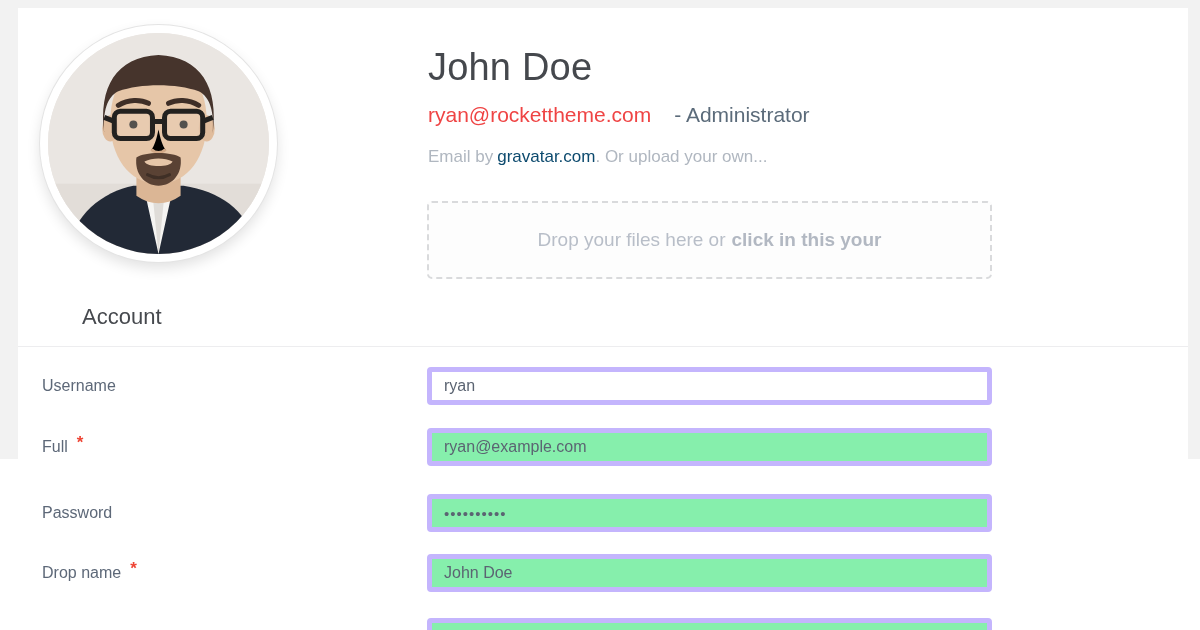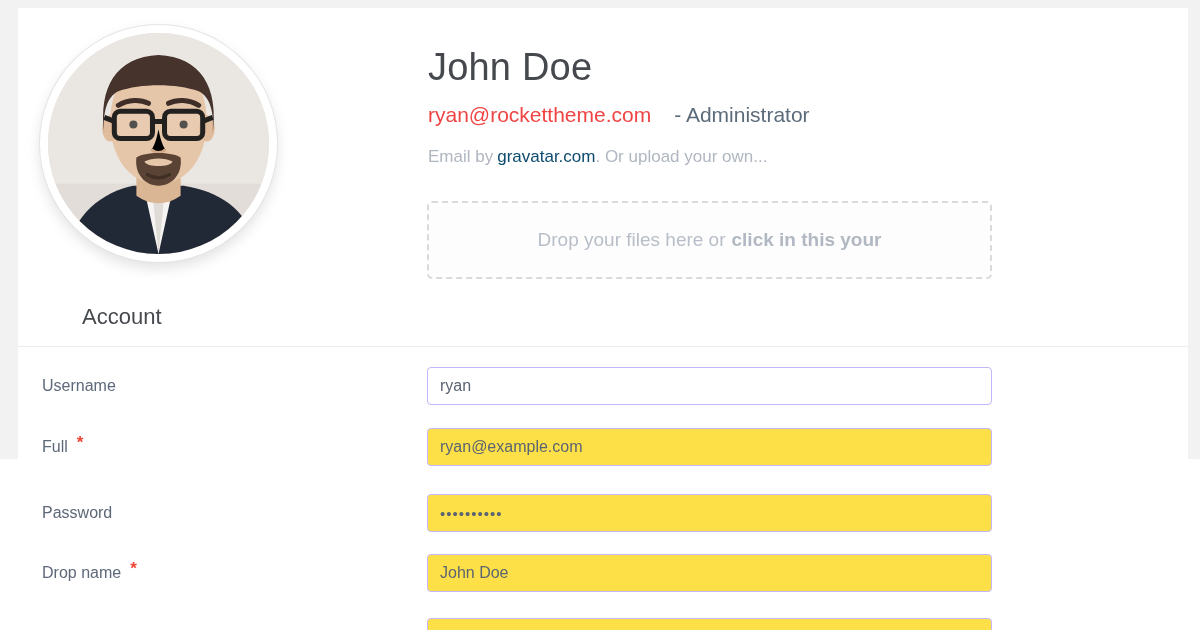--- a/index.html
+++ b/index.html
@@ -83,29 +83,29 @@
     line-height: 38px; font-size: 16px; color: #5d6878;
   }
   .req {
     color: #ee4434; font-weight: 700; font-size: 17px;
     margin-left: 9px;
     position: relative; top: -4px;
   }
   .row input {
     position: absolute; left: 409px; top: 0;
     width: 565px; height: 38px;
-    border: 1px solid #c4b5fd;
+    border: 5px solid #c4b5fd;
     border-radius: 4px;
     background: #ffffff;
     padding: 0 12px;
     font-family: "Liberation Sans", "DejaVu Sans", sans-serif;
     font-size: 16px; color: #5b6472;
     outline: none;
   }
-  .row input.shaded { background: #fde047; }
+  .row input.shaded { background: #86efac; }
   .row input.masked { letter-spacing: 1px; font-size: 15px; }
 </style>
 </head>
 <body>
 
 <div class="frame">
   <div class="card">
 
     <div class="avatar-wrap">
       <svg viewBox="0 0 220 220">

